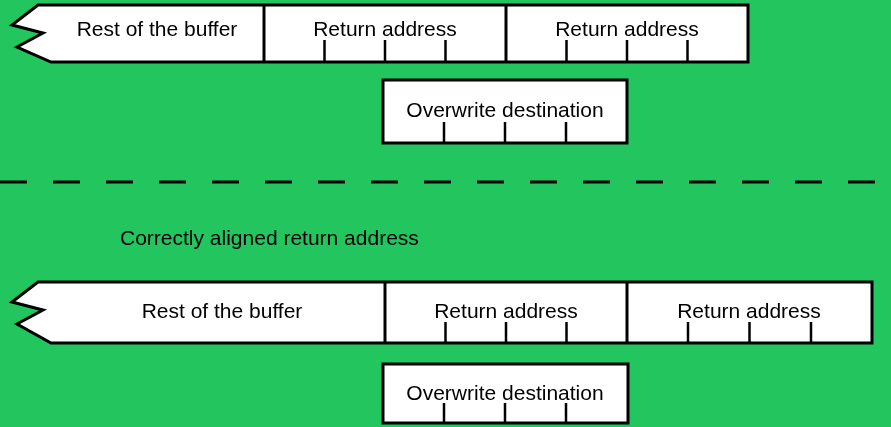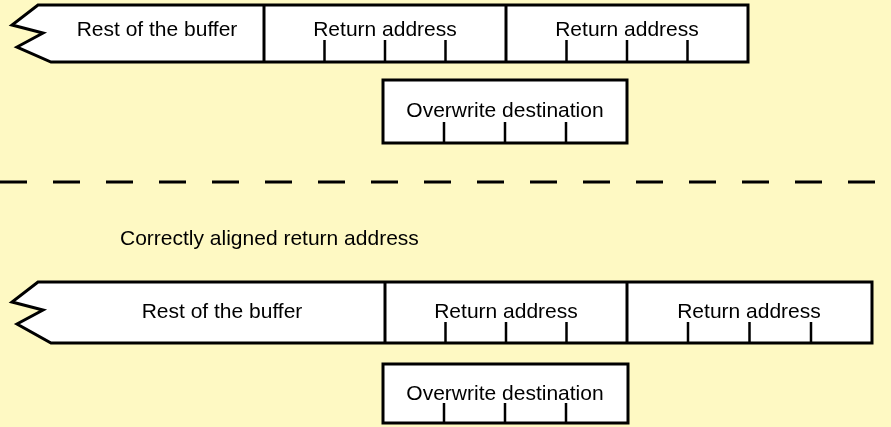--- a/index.html
+++ b/index.html
@@ -4,21 +4,21 @@
 <style>
   html, body {
     margin: 0;
     padding: 0;
     background: #ffffff;
   }
   .stage {
     position: relative;
     width: 891px;
     height: 427px;
-    background: #fef9c3;
+    background: #22c55e;
     overflow: hidden;
   }
   svg { display: block; }
   .bar {
     fill: #ffffff;
     stroke: #000000;
     stroke-width: 3;
     stroke-linejoin: miter;
   }
   .box {

